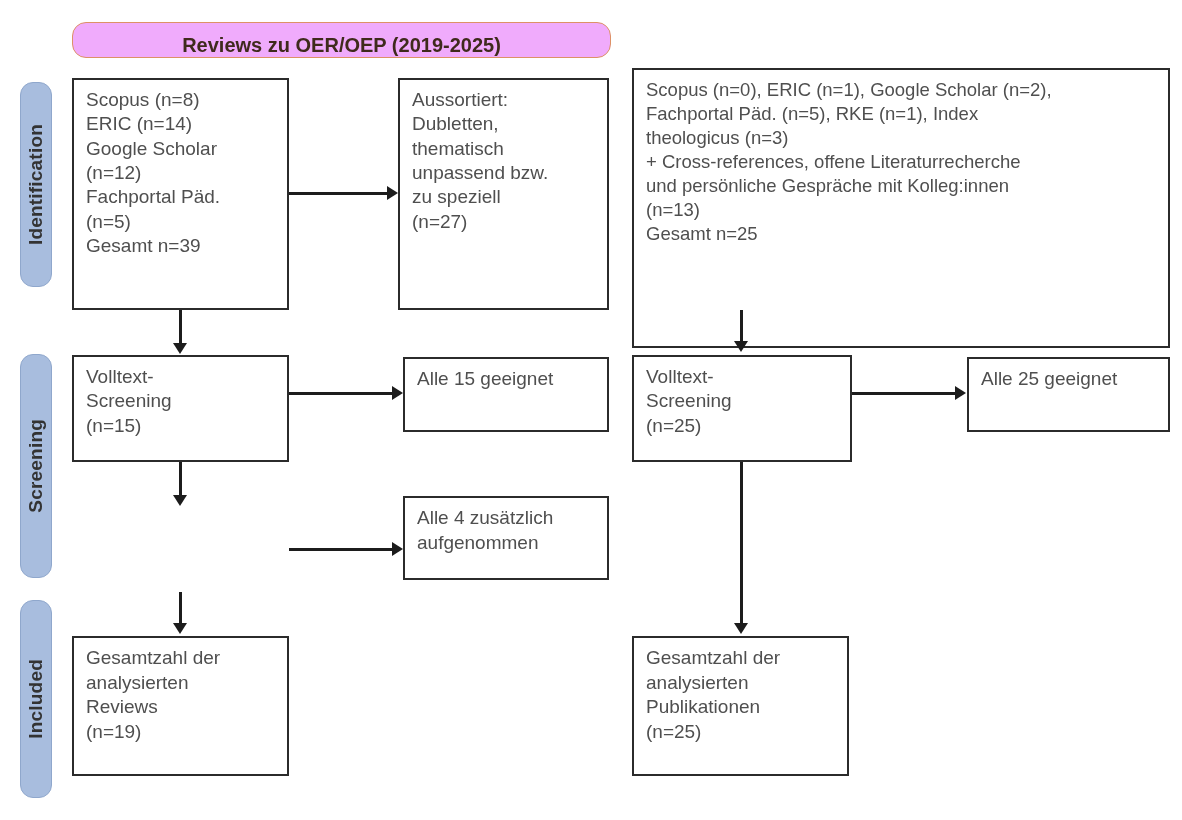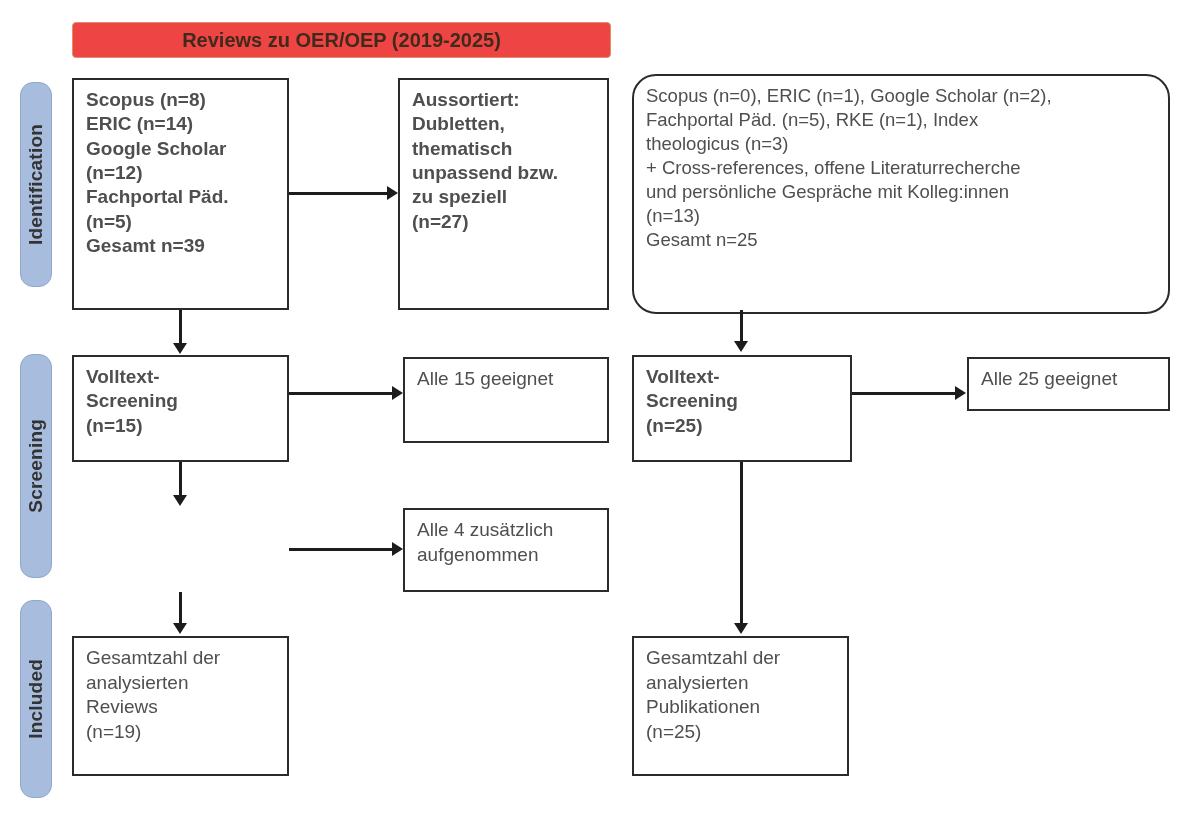--- a/index.html
+++ b/index.html
@@ -28,24 +28,24 @@
     font-weight:bold;
     color:#333333;
     letter-spacing:0.2px;
     white-space:nowrap;
   }
 
   
   .banner{
     position:absolute;
     height:34px;
-    background:#ef4444;
+    background:#f0abfc;
     border:1px solid #dd9166;
-    border-radius:4px;
-    display:flex;align-items:center;justify-content:center;
+    border-radius:14px;
+    display:flex;align-items:flex-end;justify-content:center;
   }
   .banner span{
     font-size:20px;
     font-weight:bold;
     color:#3f2a1c;
     white-space:nowrap;
   }
 
   
   .box{
@@ -54,21 +54,21 @@
     border:2px solid #2b2b2b;
     box-sizing:border-box;
     padding:8px 10px 6px 12px;
   }
   .box .txt{
     font-size:19px;
     line-height:1.30;
     color:#4f4f4f;
     white-space:pre-line;
   }
-  .box.compact .txt{line-height:1.28;font-weight:bold;}
+  .box.compact .txt{line-height:1.28;}
   .box.dense .txt{font-size:18.5px;line-height:1.30;}
 
   
   .line-v{position:absolute;width:3px;background:#1c1c1c;}
   .line-h{position:absolute;height:3px;background:#1c1c1c;}
   .arrow-down{
     position:absolute;width:0;height:0;
     border-left:7px solid transparent;
     border-right:7px solid transparent;
     border-top:11px solid #1c1c1c;
@@ -123,69 +123,69 @@
 
   <div class="line-v" style="left:179px;top:310px;height:35px;"></div>
   <div class="arrow-down" style="left:173px;top:343px;"></div>
 
   <div class="box compact" style="left:72px;top:355px;width:217px;height:107px;">
     <div class="txt">Volltext-
 Screening
 (n=15)</div>
   </div>
 
-  <div class="box" style="left:403px;top:357px;width:206px;height:86px;">
+  <div class="box" style="left:403px;top:357px;width:206px;height:75px;">
     <div class="txt">Alle 15 geeignet</div>
   </div>
 
   <div class="line-h" style="left:289px;top:392px;width:105px;"></div>
   <div class="arrow-right" style="left:392px;top:386px;"></div>
 
   <div class="line-v" style="left:179px;top:462px;height:35px;"></div>
   <div class="arrow-down" style="left:173px;top:495px;"></div>
 
 
-  <div class="box" style="left:403px;top:508px;width:206px;height:84px;">
+  <div class="box" style="left:403px;top:496px;width:206px;height:84px;">
     <div class="txt">Alle 4 zusätzlich
 aufgenommen</div>
   </div>
 
   <div class="line-h" style="left:289px;top:548px;width:105px;"></div>
   <div class="arrow-right" style="left:392px;top:542px;"></div>
 
   <div class="line-v" style="left:179px;top:592px;height:33px;"></div>
   <div class="arrow-down" style="left:173px;top:623px;"></div>
 
   <div class="box" style="left:72px;top:636px;width:217px;height:140px;">
     <div class="txt">Gesamtzahl der
 analysierten
 Reviews
 (n=19)</div>
   </div>
 
-  <div class="box dense" style="left:632px;top:74px;width:538px;height:240px;border-radius:24px;">
+  <div class="box dense" style="left:632px;top:68px;width:538px;height:280px;">
     <div class="txt">Scopus (n=0), ERIC (n=1), Google Scholar (n=2),
 Fachportal Päd. (n=5), RKE (n=1), Index
 theologicus (n=3)
 + Cross-references, offene Literaturrecherche
 und persönliche Gespräche mit Kolleg:innen
 (n=13)
 Gesamt n=25</div>
   </div>
 
   <div class="line-v" style="left:740px;top:310px;height:33px;"></div>
   <div class="arrow-down" style="left:734px;top:341px;"></div>
 
   <div class="box compact" style="left:632px;top:355px;width:220px;height:107px;">
     <div class="txt">Volltext-
 Screening
 (n=25)</div>
   </div>
 
-  <div class="box" style="left:967px;top:357px;width:203px;height:54px;">
+  <div class="box" style="left:967px;top:357px;width:203px;height:75px;">
     <div class="txt">Alle 25 geeignet</div>
   </div>
 
   <div class="line-h" style="left:852px;top:392px;width:105px;"></div>
   <div class="arrow-right" style="left:955px;top:386px;"></div>
 
   <div class="line-v" style="left:740px;top:462px;height:163px;"></div>
   <div class="arrow-down" style="left:734px;top:623px;"></div>
 
   <div class="box" style="left:632px;top:636px;width:217px;height:140px;">

